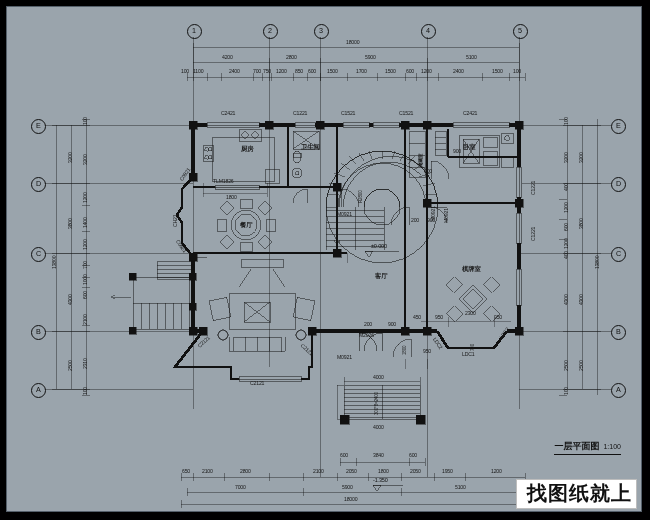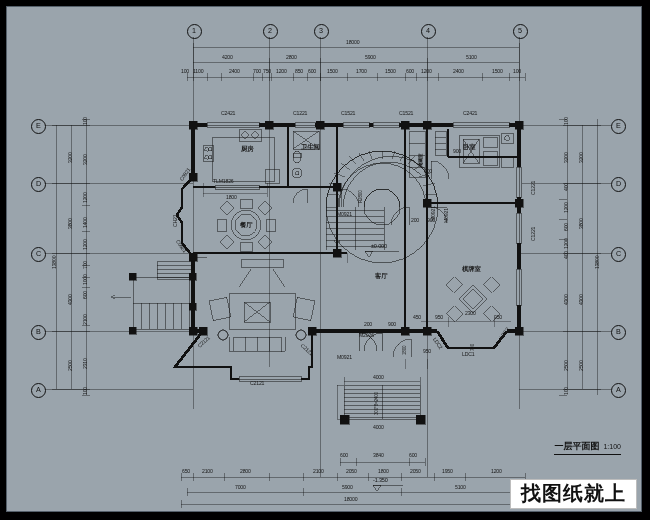--- a/index.html
+++ b/index.html
@@ -15,21 +15,21 @@
   .room{font-size:6.4px;font-weight:bold;}
   .roomv{font-size:6.2px;font-weight:bold;transform-origin:0 0;transform:rotate(-90deg);}
   .wlab{font-size:5.2px;}
   .wlabv{font-size:5.2px;transform-origin:0 0;transform:rotate(-90deg);}
   .grid-id{position:absolute;width:13px;height:13px;border:0.8px solid #111;border-radius:50%;
            font-size:7.2px;text-align:center;line-height:12px;color:#111;background:transparent;}
   #titleblock{position:absolute;right:20px;bottom:56px;text-align:left;}
   #titleblock .t1{font-size:9px;color:#111;font-weight:bold;border-bottom:1.2px solid #111;padding-bottom:1px;}
   #titleblock .t1 .sc{font-size:7px;font-weight:normal;margin-left:4px;}
   #wm{position:absolute;right:4px;bottom:2px;background:#fff;border:1px solid #bdbdbd;
-      padding:3px 10px 4px 10px;text-align:center;}
+      padding:3px 4px 4px 10px;text-align:center;}
   #wm .cn{font-size:20px;font-weight:bold;color:#111;letter-spacing:1px;line-height:1.05;
           font-family:"DejaVu Sans",sans-serif;}
   #wm .en{font-size:13px;font-weight:bold;color:#1c2fb5;letter-spacing:0.5px;line-height:1.15;
           font-family:"Liberation Sans",sans-serif;}
   .elev{position:absolute;font-size:5.6px;color:#111;}
 </style>
 </head>
 <body>
 
 <div id="root">

